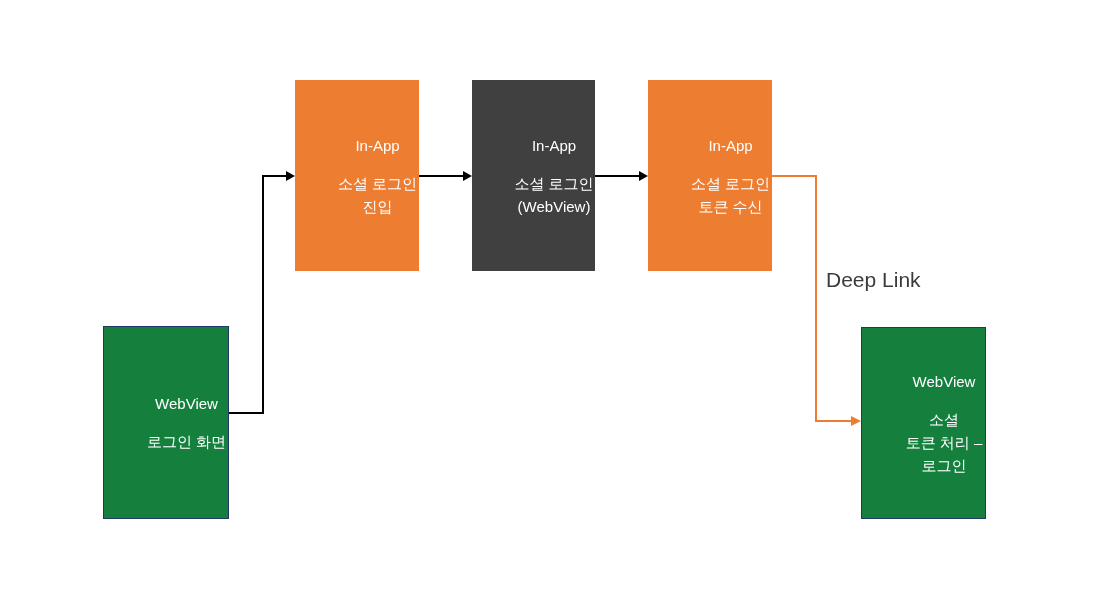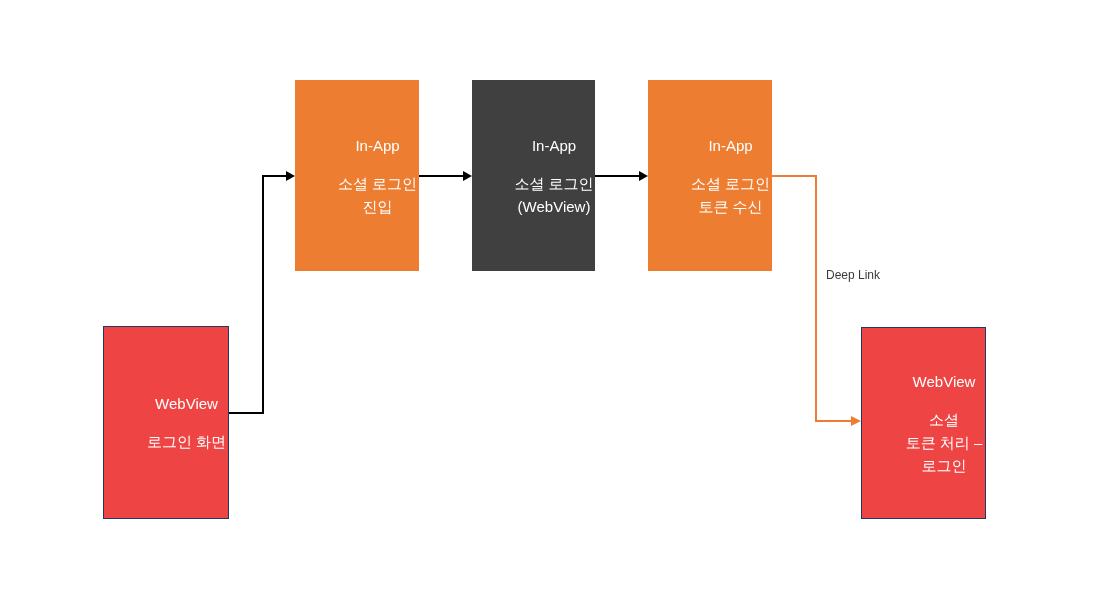--- a/index.html
+++ b/index.html
@@ -7,21 +7,21 @@
     width:1106px;height:605px;position:relative;background:#ffffff;
     font-family:"Liberation Sans","DejaVu Sans",sans-serif;
     overflow:hidden;
   }
   .node{
     position:absolute;box-sizing:border-box;
     display:flex;flex-direction:column;justify-content:center;align-items:center;
     color:#ffffff;font-size:15px;line-height:23px;text-align:center;padding-left:41px;
   }
   .node .spacer{height:15px;}
-  .blue{background:#ef4444;border:1.5px solid #203864;}
+  .blue{background:#15803d;border:1.5px solid #203864;}
   .orange{background:#ED7D31;border:none;}
   .dark{background:#404040;border:none;}
 
   
   .pos-webview-login{left:103px;top:326px;width:126px;height:193px;}
   .pos-inapp-entry  {left:295px;top:80px; width:124px;height:191px;}
   .pos-inapp-google {left:472px;top:80px; width:123px;height:191px;}
   .pos-inapp-token  {left:648px;top:80px; width:124px;height:191px;}
   .pos-webview-token{left:861px;top:327px;width:125px;height:192px;}
 
@@ -50,21 +50,21 @@
   .c3-head{left:639px;top:171px;}
 
   
   .c4-h-top   {left:772px;top:175px;width:45px;height:2px;}
   .c4-v       {left:815px;top:175px;width:2px;height:247px;}
   .c4-h-bottom{left:815px;top:420px;width:36px;height:2px;}
   .c4-head    {left:851px;top:416px;}
 
   .edge-label{
     position:absolute;left:826px;top:268px;
-    font-size:12px;color:#3b3b3b;white-space:nowrap;
+    font-size:21px;color:#3b3b3b;white-space:nowrap;
   }
 </style>
 </head>
 <body>
 
 <div class="diagram-canvas">
 
   <div class="node blue pos-webview-login">
     <div>WebView</div>
     <div class="spacer"></div>

